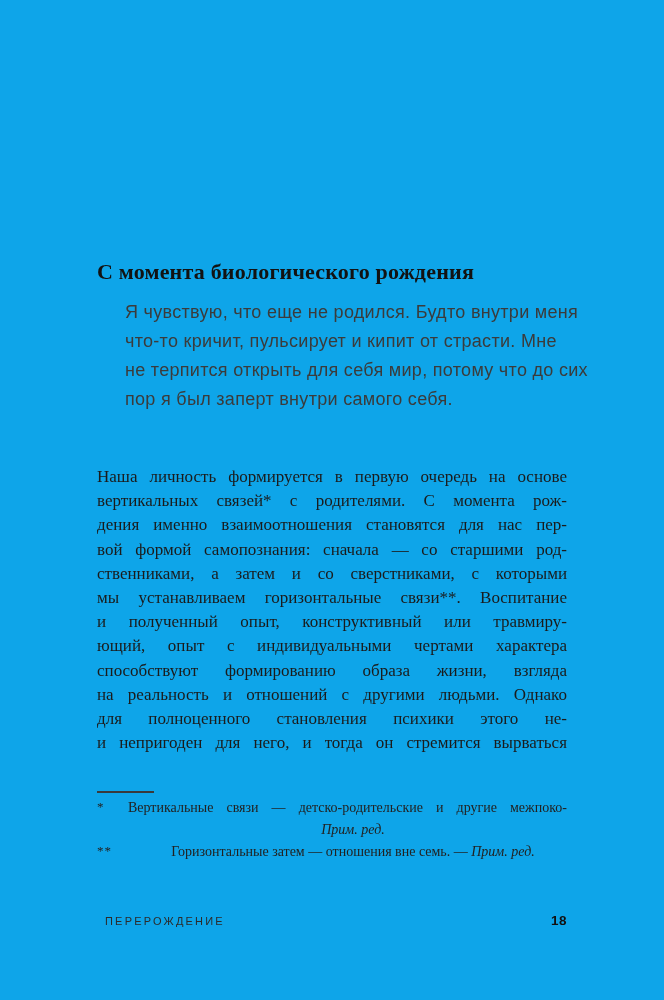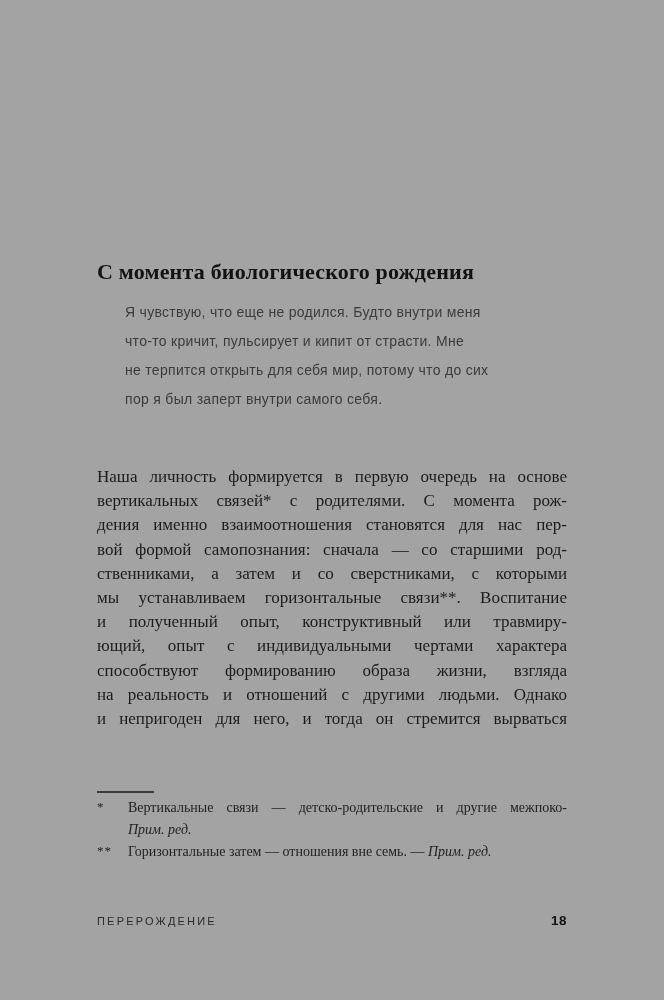--- a/index.html
+++ b/index.html
@@ -1,20 +1,20 @@
 <!DOCTYPE html>
 <html lang="ru"><head>
 <meta charset="utf-8">
 <style>
   html, body { margin: 0; padding: 0; background: #ffffff; }
   .page {
     position: relative;
     width: 664px;
     height: 1000px;
-    background: #a3a3a3;
+    background: #0ea5e9;
     overflow: hidden;
     font-family: "Liberation Serif", serif;
     color: #1e1e1e;
   }
   .heading {
     position: absolute;
     left: 97px;
     top: 259px;
     width: 470px;
     margin: 0;
@@ -24,21 +24,21 @@
     color: #121212;
     letter-spacing: 0.2px;
     white-space: nowrap;
   }
   .epigraph {
     position: absolute;
     left: 125px;
     top: 298px;
     width: 440px;
     font-family: "Liberation Sans", sans-serif;
-    font-size: 14px;
+    font-size: 18px;
     line-height: 29px;
     color: #3b3b3b;
     letter-spacing: 0.3px;
   }
   .ql { white-space: nowrap; }
   .body-text {
     position: absolute;
     left: 97px;
     top: 430px;
     width: 470px;
@@ -71,25 +71,25 @@
   .fn { display: flex; align-items: flex-start; }
   .fn-marker {
     flex: none;
     width: 31px;
     font-size: 13px;
     letter-spacing: 1px;
     position: relative;
     top: -1px;
   }
   .fn-body { flex: 1 1 auto; min-width: 0; }
-  .fn-lastline { text-align: left; }
+  .fn-lastline { text-align: center; margin-left: 11px; }
   .it { font-style: italic; }
   .footer {
     position: absolute;
-    left: 97px;
+    left: 105px;
     right: 97px;
     top: 913px;
     display: flex;
     justify-content: space-between;
     align-items: baseline;
   }
   .running-title {
     font-family: "Liberation Sans", sans-serif;
     font-size: 11px;
     letter-spacing: 2.2px;
@@ -121,20 +121,21 @@
       <div class="jl">Наша личность формируется в первую очередь на основе</div>
       <div class="jl">вертикальных связей* с родителями. С момента рож-</div>
       <div class="jl">дения именно взаимоотношения становятся для нас пер-</div>
       <div class="jl">вой формой самопознания: сначала — со старшими род-</div>
       <div class="jl">ственниками, а затем и со сверстниками, с которыми</div>
       <div class="jl">мы устанавливаем горизонтальные связи**. Воспитание</div>
       <div class="jl">и полученный опыт, конструктивный или травмиру-</div>
       <div class="jl">ющий, опыт с индивидуальными чертами характера</div>
       <div class="jl">способствуют формированию образа жизни, взгляда</div>
       <div class="jl">на реальность и отношений с другими людьми. Однако</div>
+      <div class="jl">для полноценного становления психики этого не-</div>
       <div class="jl">и непригоден для него, и тогда он стремится вырваться</div>
     </div>
 
   <div class="fn-divider"></div>
 
   <div class="footnotes">
 
     <div class="fn">
       <span class="fn-marker">*</span>
       <div class="fn-body">

